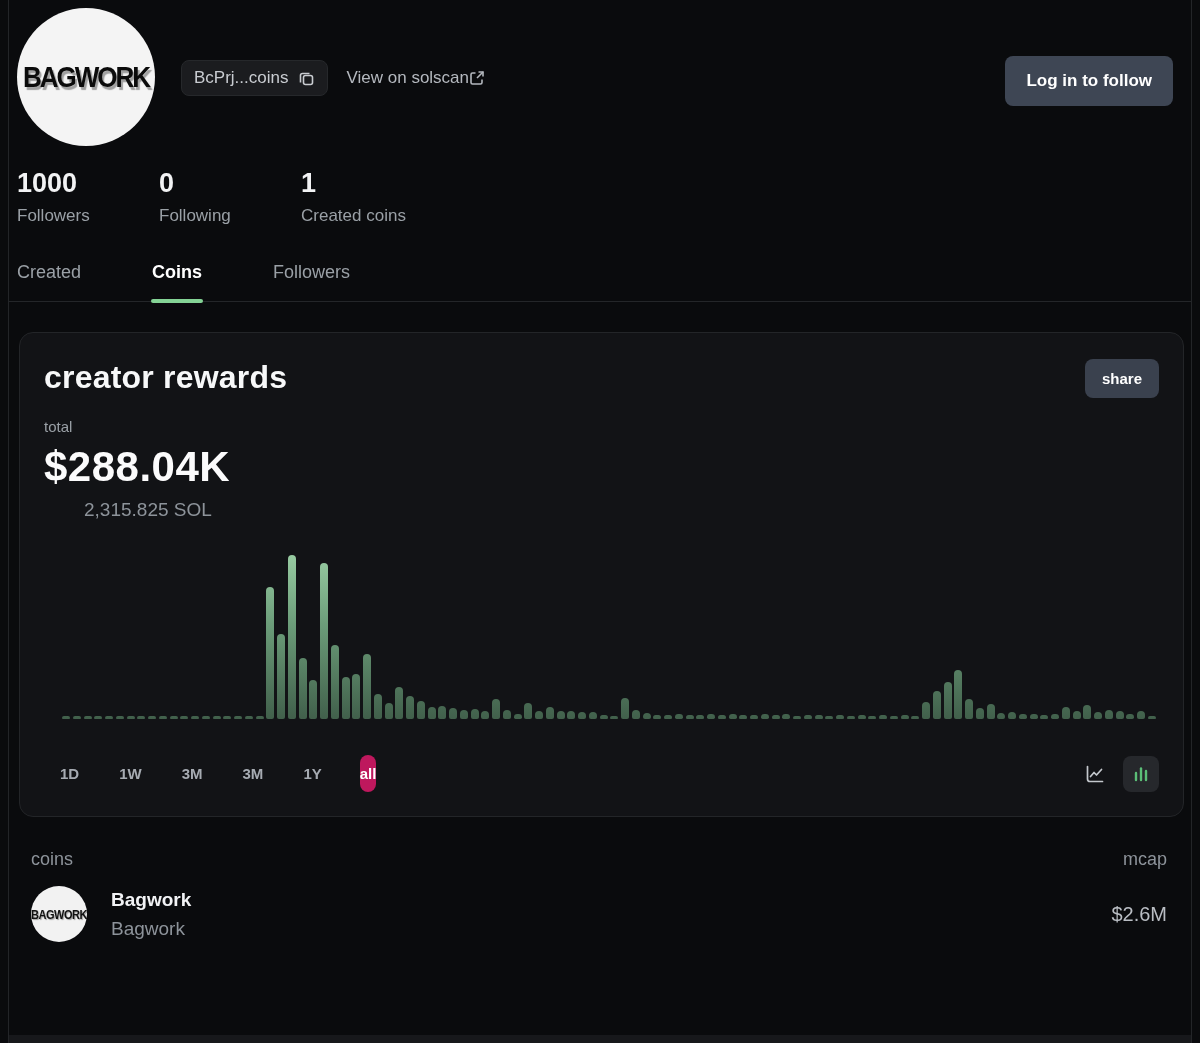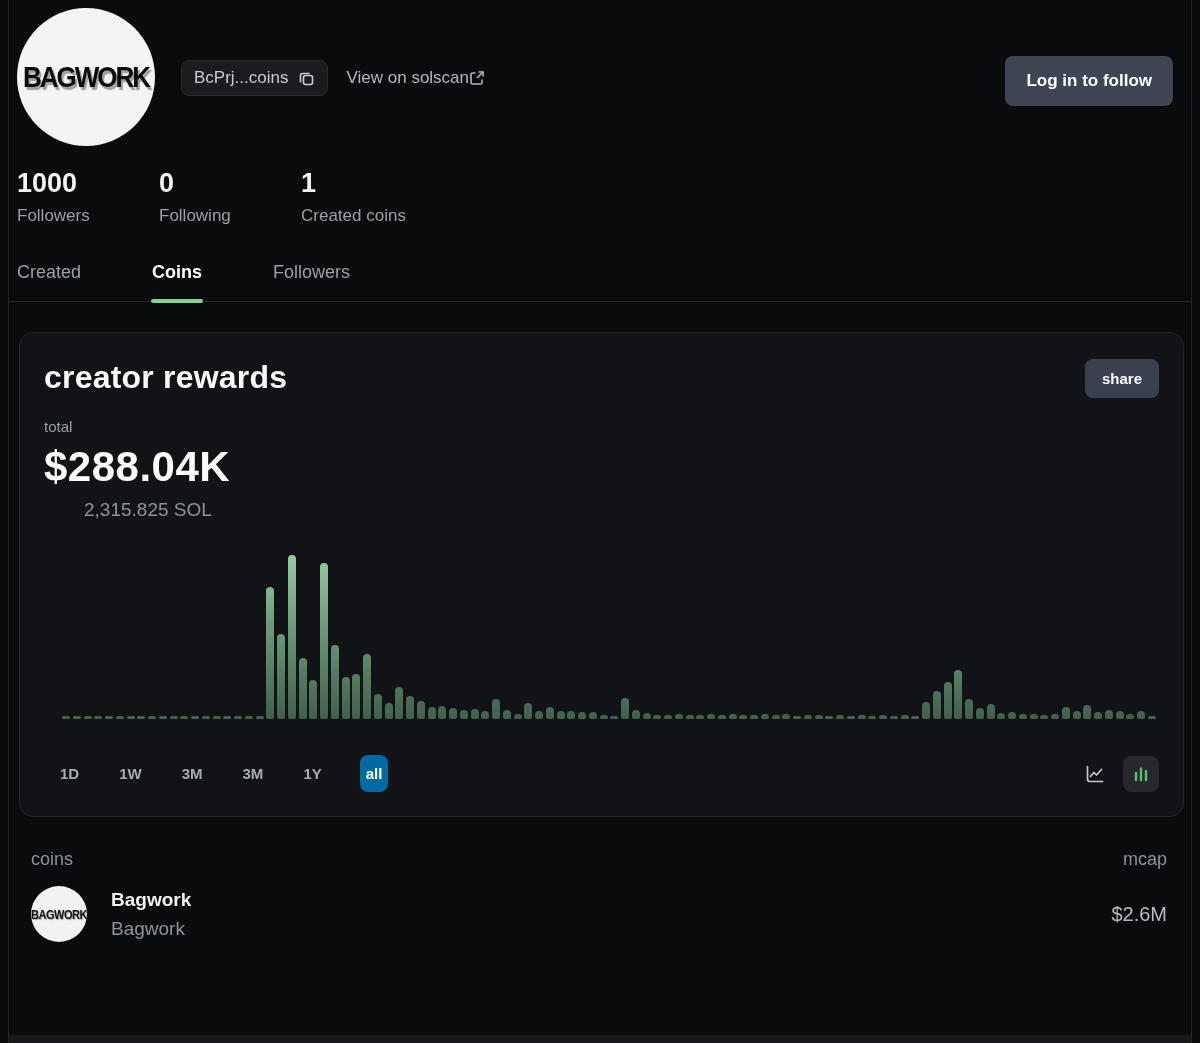--- a/index.html
+++ b/index.html
@@ -42,21 +42,21 @@
   
   .chart { margin-top:28px; height:170px; display:flex; align-items:flex-end; justify-content:space-between; padding:0 2px 0 18px; }
   .bar { width:8px; flex:none; border-radius:4px 4px 2px 2px; min-height:3px;
          background-image:linear-gradient(to top, #41604b 0%, #6b9c79 55%, #9bcfa5 100%);
          background-size:8px 170px; background-position:left bottom; background-repeat:no-repeat; }
 
   
   .controls { display:flex; align-items:center; margin-top:36px; padding-left:14px; }
   .ranges { display:flex; align-items:center; gap:36px; }
   .range { color:#a6abb2; font-size:15px; font-weight:700; cursor:pointer; padding:10px 2px; }
-  .range.active { background:#0369a1; color:#ffffff; border-radius:8px; padding:10px 6px; }
+  .range.active { background:#be185d; color:#ffffff; border-radius:8px; padding:10px 0; }
   .ctl-icons { margin-left:auto; display:flex; align-items:center; gap:10px; }
   .icon-btn { width:36px; height:36px; display:flex; align-items:center; justify-content:center; border-radius:8px; cursor:pointer; }
   .icon-btn.active { background:#26282c; }
 
   
   .coins-head { display:flex; margin-top:32px; padding:0 24px 0 22px; }
   .coins-head .left { color:#8d939a; font-size:18px; }
   .coins-head .right { margin-left:auto; color:#8d939a; font-size:18px; }
   .coin-row { display:flex; align-items:center; margin-top:16px; padding:0 24px 0 22px; cursor:pointer; }
   .avatar-sm { width:56px; height:56px; border-radius:50%; background:#f2f2f2; display:flex; align-items:center; justify-content:center; flex:none; }

